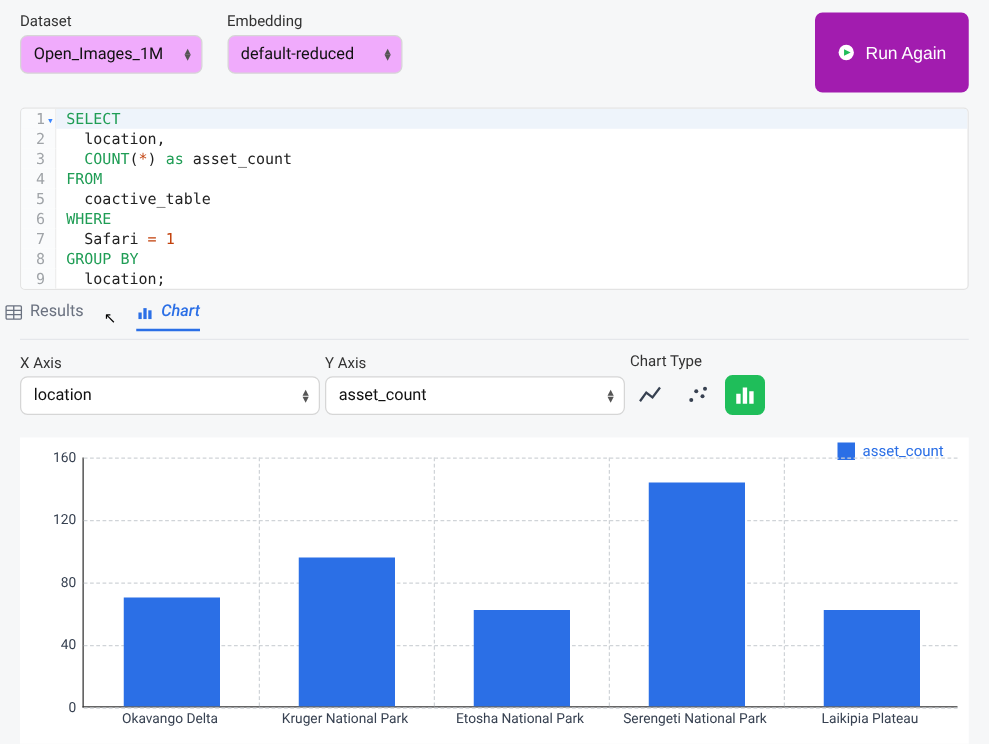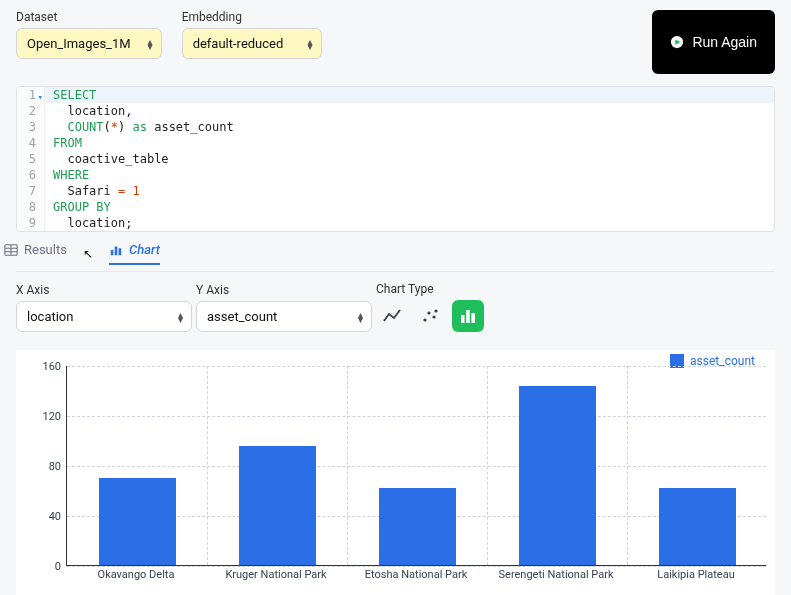--- a/index.html
+++ b/index.html
@@ -12,21 +12,21 @@
     overflow: hidden;
   }
   .header-row {
     display: flex;
     padding: 10px 16px 8px 16px;
     gap: 20px;
   }
   .field-group { display: flex; flex-direction: column; gap:4px; }
   .field-label { font-size: 12px; color: #333; }
   .select {
-    background: #fef9c3;
+    background: #f0abfc;
     border: 1px solid #d6d6d6;
     border-radius: 6px;
     padding: 7px 30px 7px 10px;
     font-size: 13px;
     position: relative;
     cursor: pointer;
     display: inline-flex;
     align-items: center;
     min-width: 140px;
   }
@@ -34,21 +34,21 @@
     position: absolute;
     right: 8px;
     top: 50%;
     transform: translateY(-50%);
     font-size: 10px;
     color: #555;
     display:flex; flex-direction:column; line-height:5px;
   }
   .spacer { flex: 1; }
   .run-btn {
-    background: #000000;
+    background: #a21caf;
     color: #fff;
     border: none;
     border-radius: 6px;
     padding: 24px 18px;
     font-size: 14px;
     font-weight: 500;
     display: inline-flex;
     align-items: center;
     gap: 8px;
     cursor: pointer;
@@ -108,21 +108,21 @@
     gap: 4px;
     padding: 0 16px 10px 16px;
     align-items:flex-end;
   }
   .axis-select {
     background:#fff;
     border:1px solid #d6d6d6;
     border-radius:6px;
     padding:7px 30px 7px 10px;
     font-size:13px;
-    width: 176px;
+    width: 240px;
     position:relative;
     cursor:pointer;
   }
   .axis-select .chevron {
     position:absolute; right:8px; top:50%; transform:translateY(-50%);
     font-size:10px; color:#555; display:flex; flex-direction:column; line-height:5px;
   }
   .charttype-group { display:flex; gap:6px; align-items:center; }
   .ct-btn {
     width:32px; height:32px;

